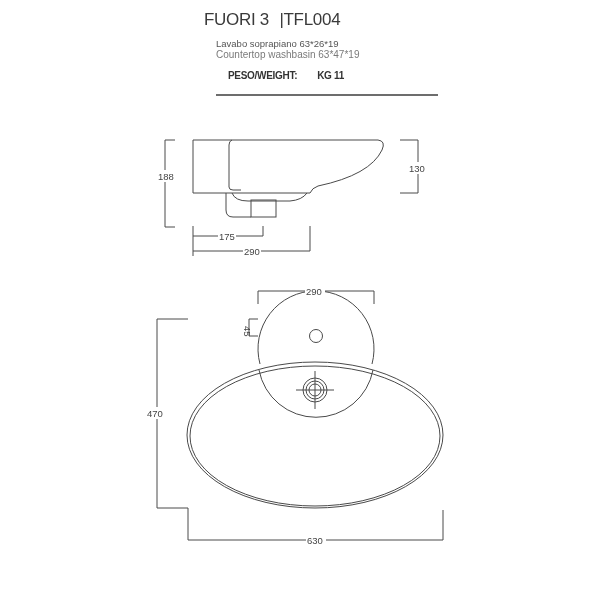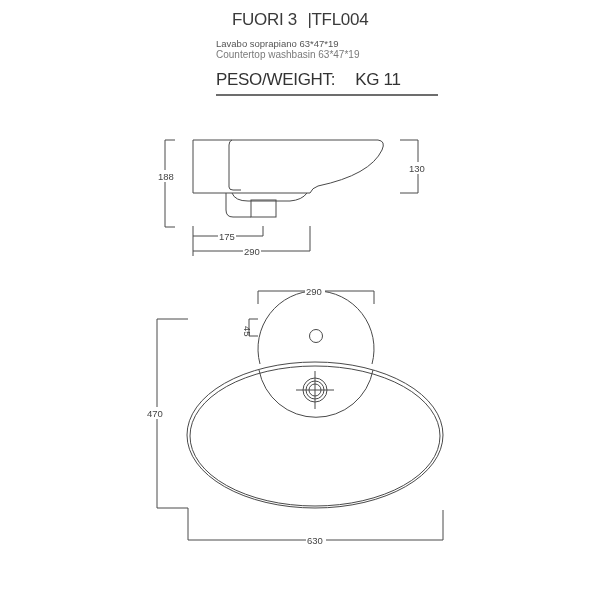--- a/index.html
+++ b/index.html
@@ -1,33 +1,33 @@
 <!DOCTYPE html>
 <html><head>
   <meta charset="utf-8">
   <style>
     html, body { margin: 0; padding: 0; background: #ffffff; }
     body { width: 600px; height: 600px; position: relative; overflow: hidden; font-family: "Liberation Sans", sans-serif; }
-    .title { position: absolute; left: 232px; top: 10px; font-size: 17px; color: #3a3a3a; letter-spacing: -0.3px; font-family: "Liberation Sans", sans-serif; font-stretch: condensed; }
+    .title { position: absolute; left: 204px; top: 10px; font-size: 17px; color: #3a3a3a; letter-spacing: -0.3px; font-family: "Liberation Sans", sans-serif; font-stretch: condensed; }
     .sub1 { position: absolute; left: 216px; top: 38px; font-size: 9.5px; color: #555555; }
     .sub2 { position: absolute; left: 216px; top: 49px; font-size: 10px; color: #7a7a7a; }
-    .weight { position: absolute; left: 216px; top: 70px; font-size: 17px; font-weight: normal; color: #333333; letter-spacing: -0.3px; }
+    .weight { position: absolute; left: 228px; top: 70px; font-size: 10px; font-weight: bold; color: #333333; letter-spacing: -0.3px; }
     .weight .val { margin-left: 20px; }
     .divider { position: absolute; left: 216px; top: 94px; width: 222px; height: 2px; background: #6d6d6d; }
     svg.drawing { position: absolute; left: 0; top: 0; }
     svg text { font-family: "Liberation Sans", sans-serif; font-size: 9.5px; fill: #444444; }
   </style>
 </head>
 <body>
 
 <div class="title">
   <span>FUORI 3</span>
   <span style="margin-left:6px;">|</span><span>TFL004</span>
 </div>
-<div class="sub1">Lavabo soprapiano 63*47*19</div>
+<div class="sub1">Lavabo soprapiano 63*26*19</div>
 <div class="sub2">Countertop  washbasin  63*47*19</div>
 <div class="weight">
   <span>PESO/WEIGHT:</span><span class="val">KG 11</span>
 </div>
 <div class="divider"></div>
 
 <svg class="drawing" width="600" height="600" viewBox="0 0 600 600">
   <g fill="none" stroke="#4a4a4a" stroke-width="1">
 
     <g>

